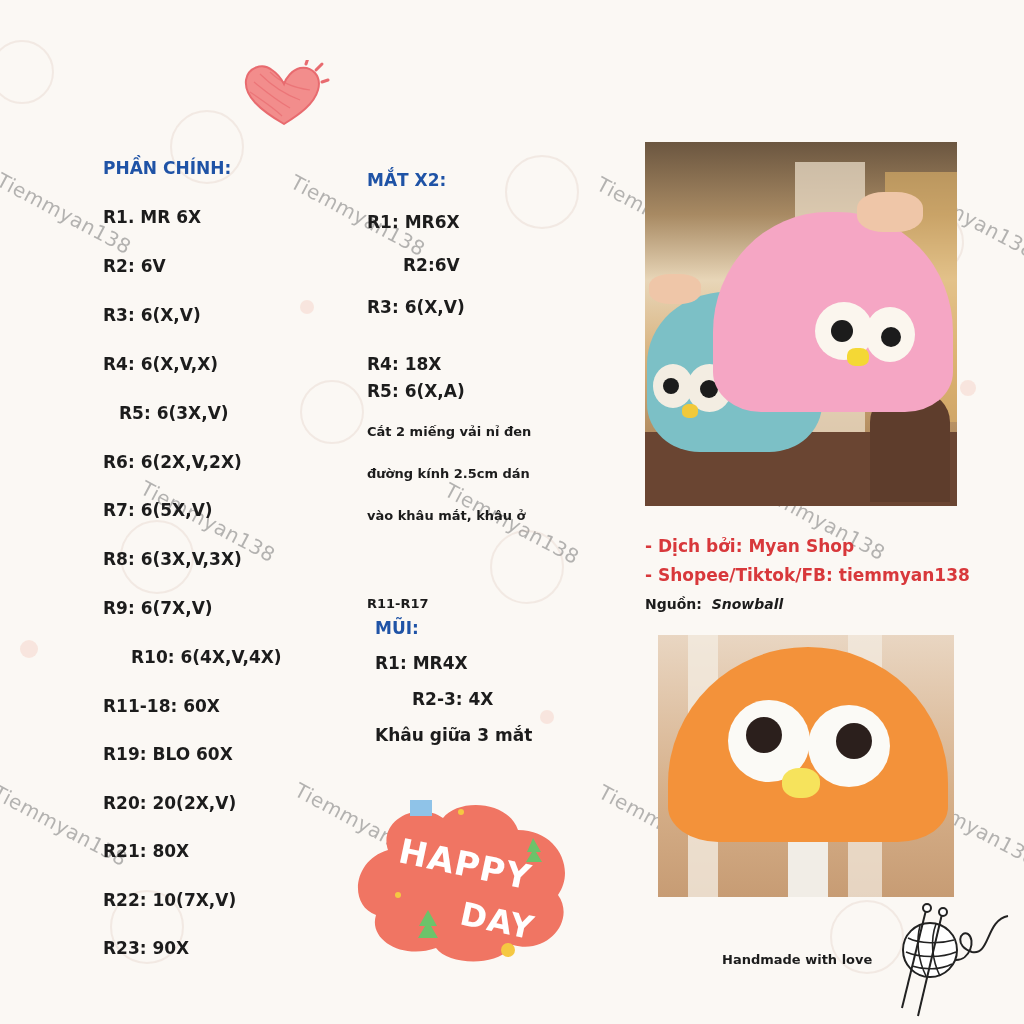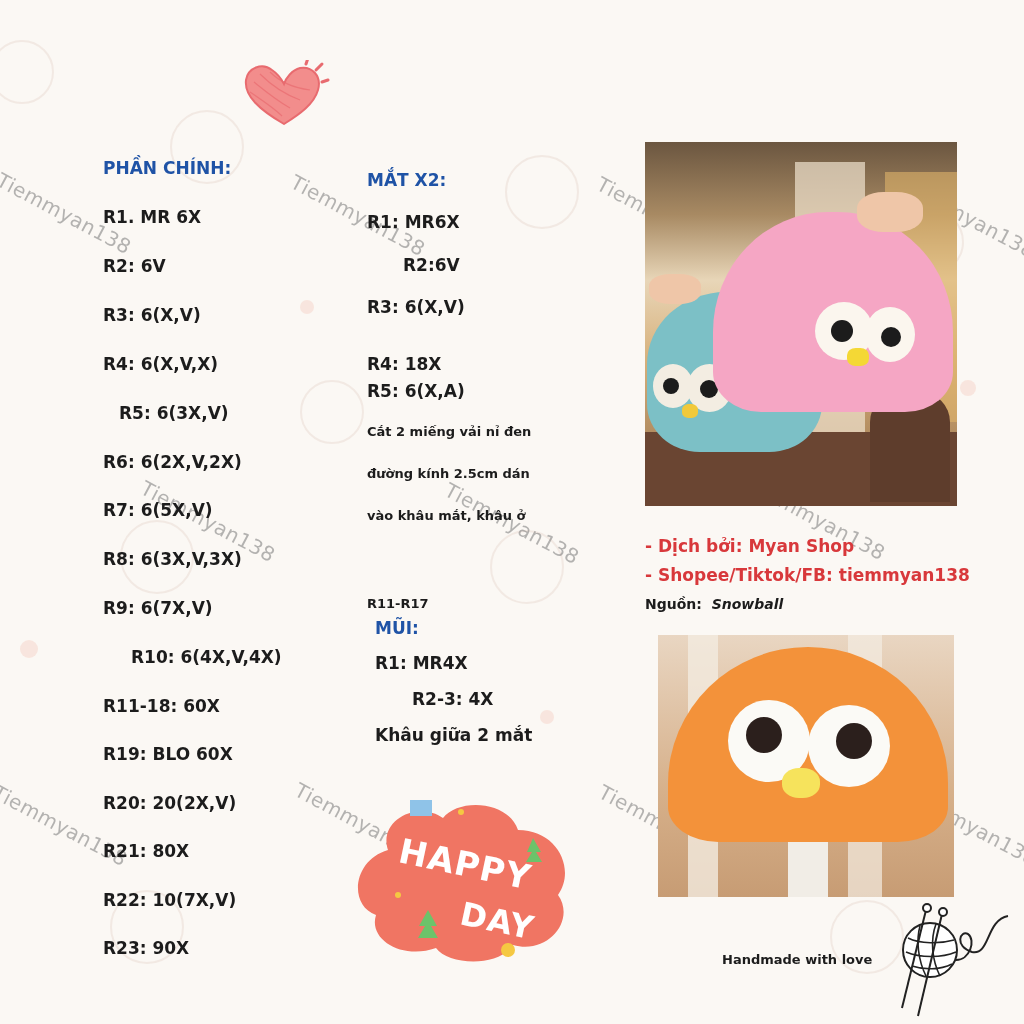--- a/index.html
+++ b/index.html
@@ -97,21 +97,21 @@
 <div class="row" style="left:367px;top:340px;margin-top:14px;">R4: 18X</div>
 <div class="row" style="left:367px;top:381px;">R5: 6(X,A)</div>
 <div class="para" style="left:367px;top:424px;">Cắt 2 miếng vải nỉ đen</div>
 <div class="para" style="left:367px;top:466px;">đường kính 2.5cm dán</div>
 <div class="para" style="left:367px;top:508px;">vào khâu mắt, khâu ở</div>
 <div class="para" style="left:367px;top:550px;margin-top:46px;">R11-R17</div>
 
 <div class="section-head" style="left:375px;top:618px;">MŨI:</div>
 <div class="row" style="left:375px;top:653px;">R1: MR4X</div>
 <div class="row" style="left:375px;top:689px;margin-left:37px;">R2-3: 4X</div>
-<div class="row" style="left:375px;top:725px;">Khâu giữa 2 mắt</div>
+<div class="row" style="left:375px;top:725px;">Khâu giữa 3 mắt</div>
 
 <div class="photo" style="left:645px;top:142px;width:312px;height:364px;background:linear-gradient(180deg,#6b5640 0%,#a88a63 20%,#e8d6b8 38%,#d7b07a 60%,#8f6a48 100%);">
   <div style="position:absolute;left:150px;top:20px;width:70px;height:340px;background:#efe3cf;opacity:.7;"></div>
   <div style="position:absolute;left:240px;top:30px;width:80px;height:250px;background:#e0b46a;opacity:.6;"></div>
 
   <div style="position:absolute;left:0;top:290px;width:312px;height:80px;background:#6a4532;"></div>
   <div style="position:absolute;left:225px;top:250px;width:80px;height:110px;background:#5e3d2c;border-radius:30px 30px 0 0;"></div>
 
   <div style="position:absolute;left:2px;top:150px;width:175px;height:160px;background:#7cc0c6;border-radius:45% 55% 30% 30%;"></div>
   <div style="position:absolute;left:8px;top:222px;width:40px;height:44px;border-radius:50%;background:#f3ede2;"></div>

